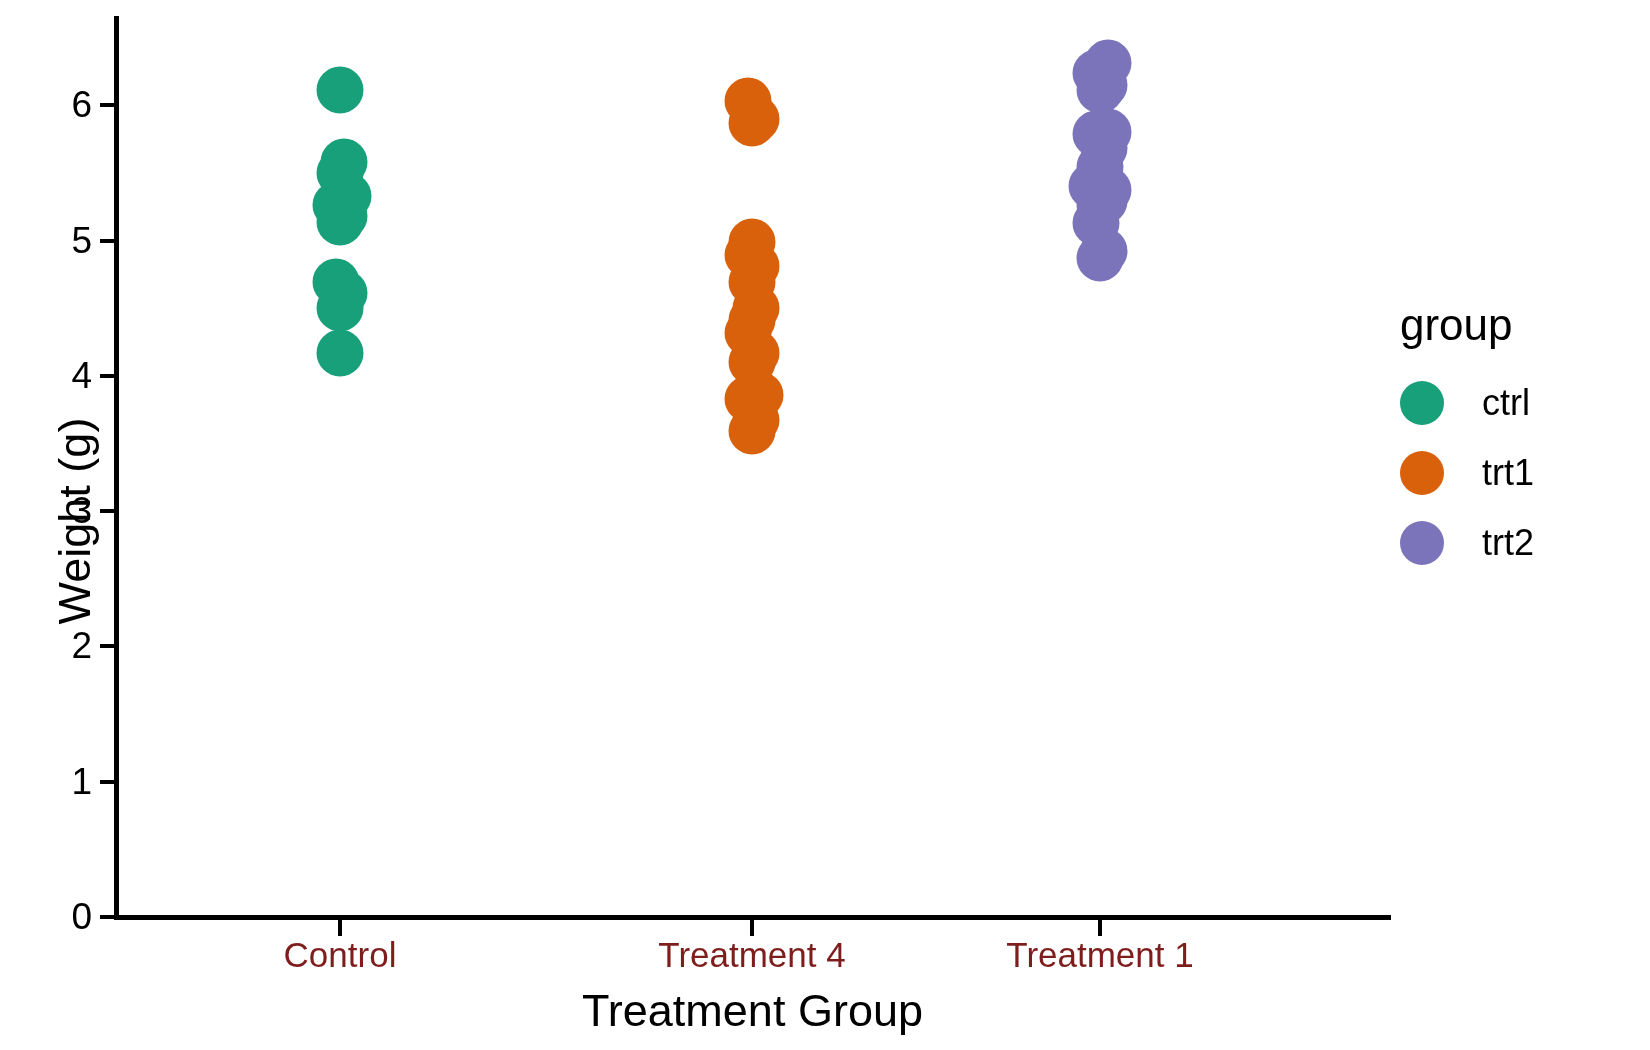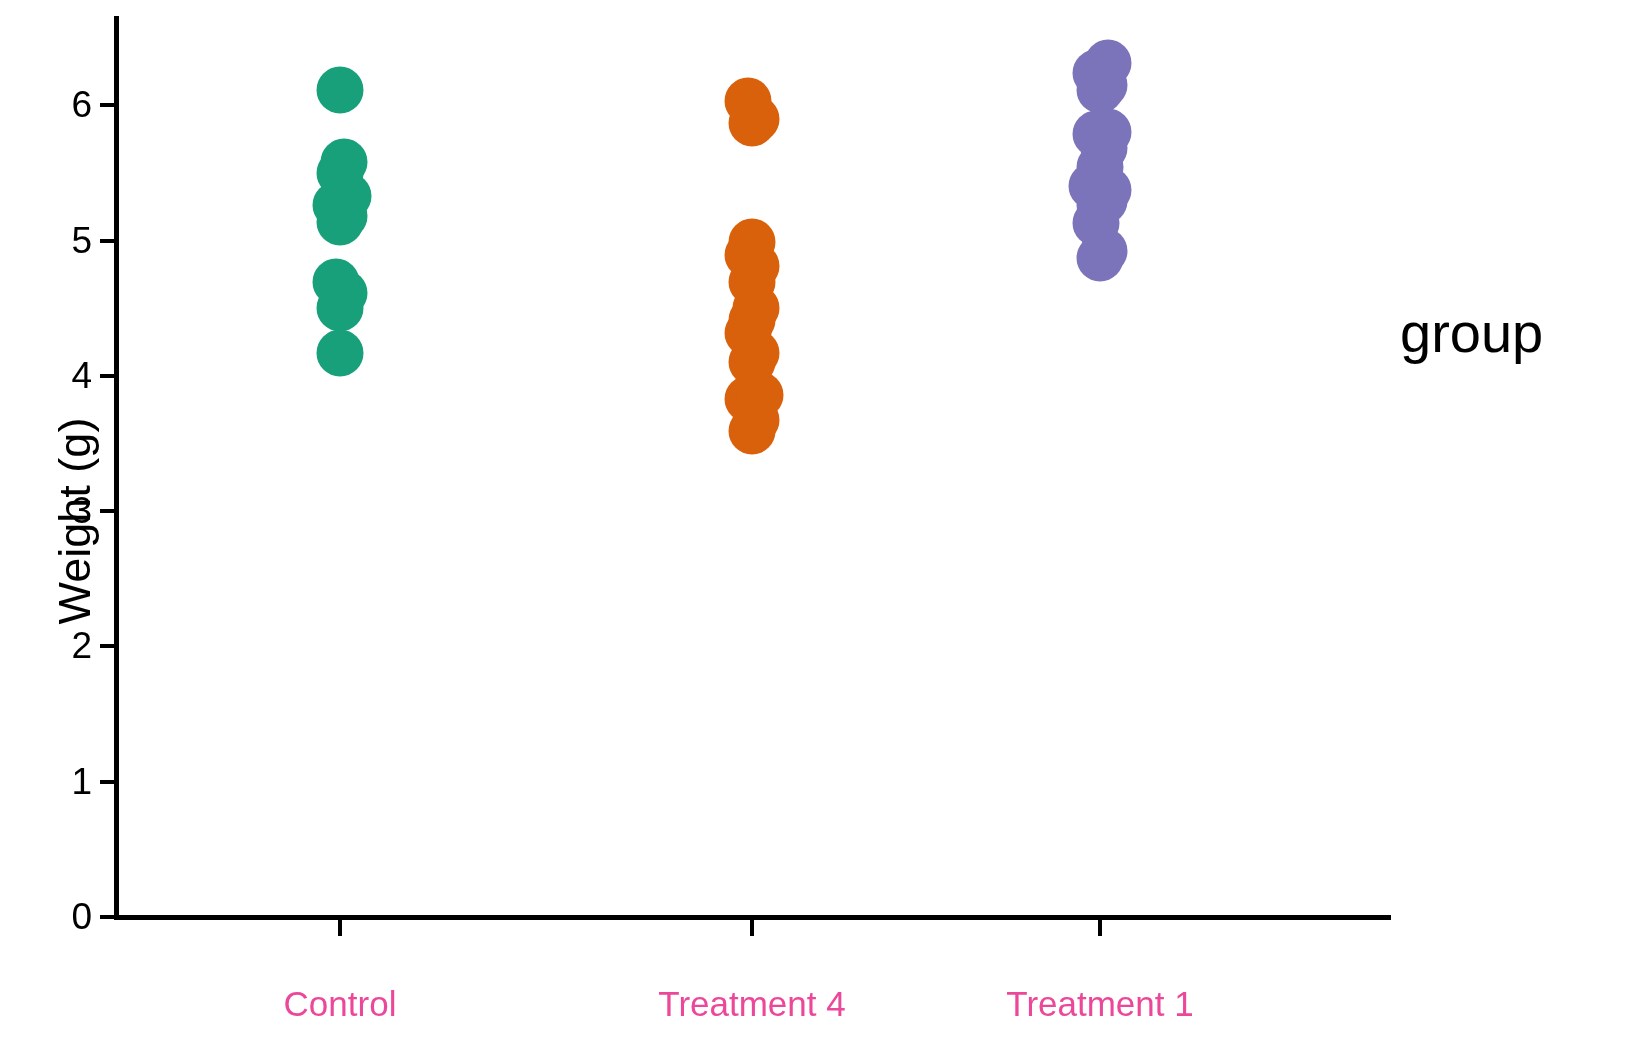--- a/index.html
+++ b/index.html
@@ -22,22 +22,22 @@
   .y-tick-label{
     position:absolute;right:0;width:100%;
     text-align:right;
     font-size:37px;color:#000;
     transform:translateY(-50%);
     white-space:nowrap;
   }
   .y-tick-wrap{position:absolute;left:0;width:92px;}
 
   .x-tick-label{
-    position:absolute;top:984px;
-    font-size:35px;color:#ec4899;
+    position:absolute;top:935px;
+    font-size:35px;color:#7f1d1d;
     text-align:center;transform:translateX(-50%);
     white-space:nowrap;
   }
 
   #y-axis-title{
     position:absolute;
     left:-205px;top:calc(50% - 30px);
     width:560px;
     text-align:center;
     font-size:45px;color:#000;
@@ -61,21 +61,21 @@
     transform:translate(-50%,-50%);
   }
 
   
   #legend{
     position:absolute;
     left:1400px;top:300px;
     width:230px;
   }
   #legend-title{
-    font-size:56px;color:#000;
+    font-size:44px;color:#000;
     margin:0 0 22px 0;
     white-space:nowrap;
   }
   .legend-row{
     display:flex;align-items:center;
     height:62px;
     margin-bottom:8px;
   }
   .legend-key{
     width:44px;height:44px;border-radius:50%;
@@ -171,18 +171,33 @@
       <div class="dot" style="left: 1104px; top: 148.496px; width: 47px; height: 47px; background: rgb(123, 116, 186);"></div>
       <div class="dot" style="left: 1096px; top: 133.613px; width: 47px; height: 47px; background: rgb(123, 116, 186);"></div>
       <div class="dot" style="left: 1108px; top: 132.26px; width: 47px; height: 47px; background: rgb(123, 116, 186);"></div>
       <div class="dot" style="left: 1100px; top: 90.317px; width: 47px; height: 47px; background: rgb(123, 116, 186);"></div>
       <div class="dot" style="left: 1104px; top: 84.905px; width: 47px; height: 47px; background: rgb(123, 116, 186);"></div>
       <div class="dot" style="left: 1096px; top: 72.728px; width: 47px; height: 47px; background: rgb(123, 116, 186);"></div>
       <div class="dot" style="left: 1108px; top: 63.257px; width: 47px; height: 47px; background: rgb(123, 116, 186);"></div>
     </div>
 
   <div id="y-axis-title">Weight (g)</div>
+  <div id="x-axis-title">Treatment Group</div>
 
   <div id="legend">
     <div id="legend-title">group</div>
+    <div id="legend-items">
+        <div class="legend-row">
+          <div class="legend-key" style="background: rgb(23, 160, 122);"></div>
+          <div class="legend-label">ctrl</div>
+        </div>
+        <div class="legend-row">
+          <div class="legend-key" style="background: rgb(217, 97, 11);"></div>
+          <div class="legend-label">trt1</div>
+        </div>
+        <div class="legend-row">
+          <div class="legend-key" style="background: rgb(123, 116, 186);"></div>
+          <div class="legend-label">trt2</div>
+        </div>
+      </div>
   </div>
 
 </div>
 
 </body></html>

